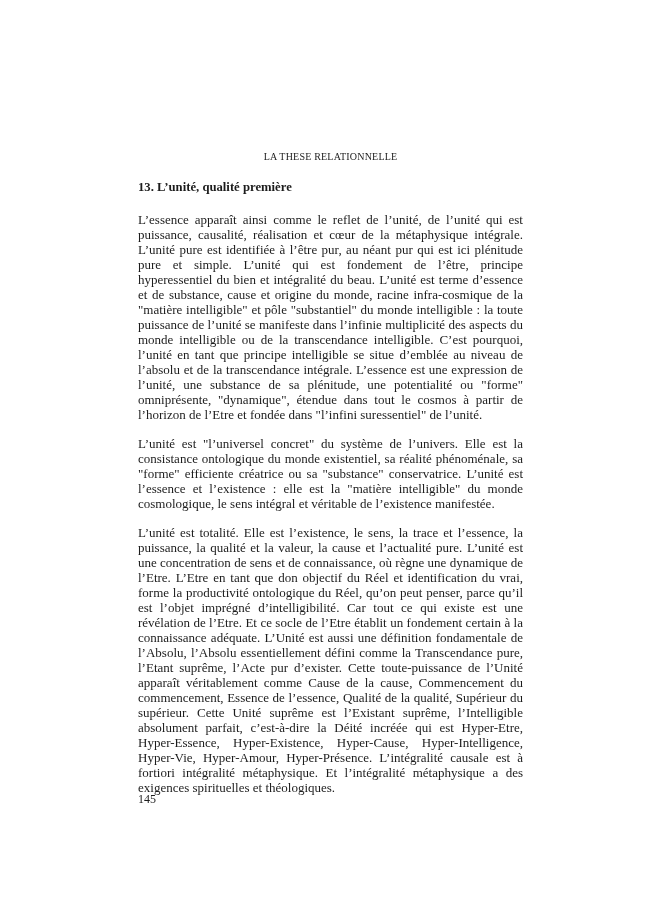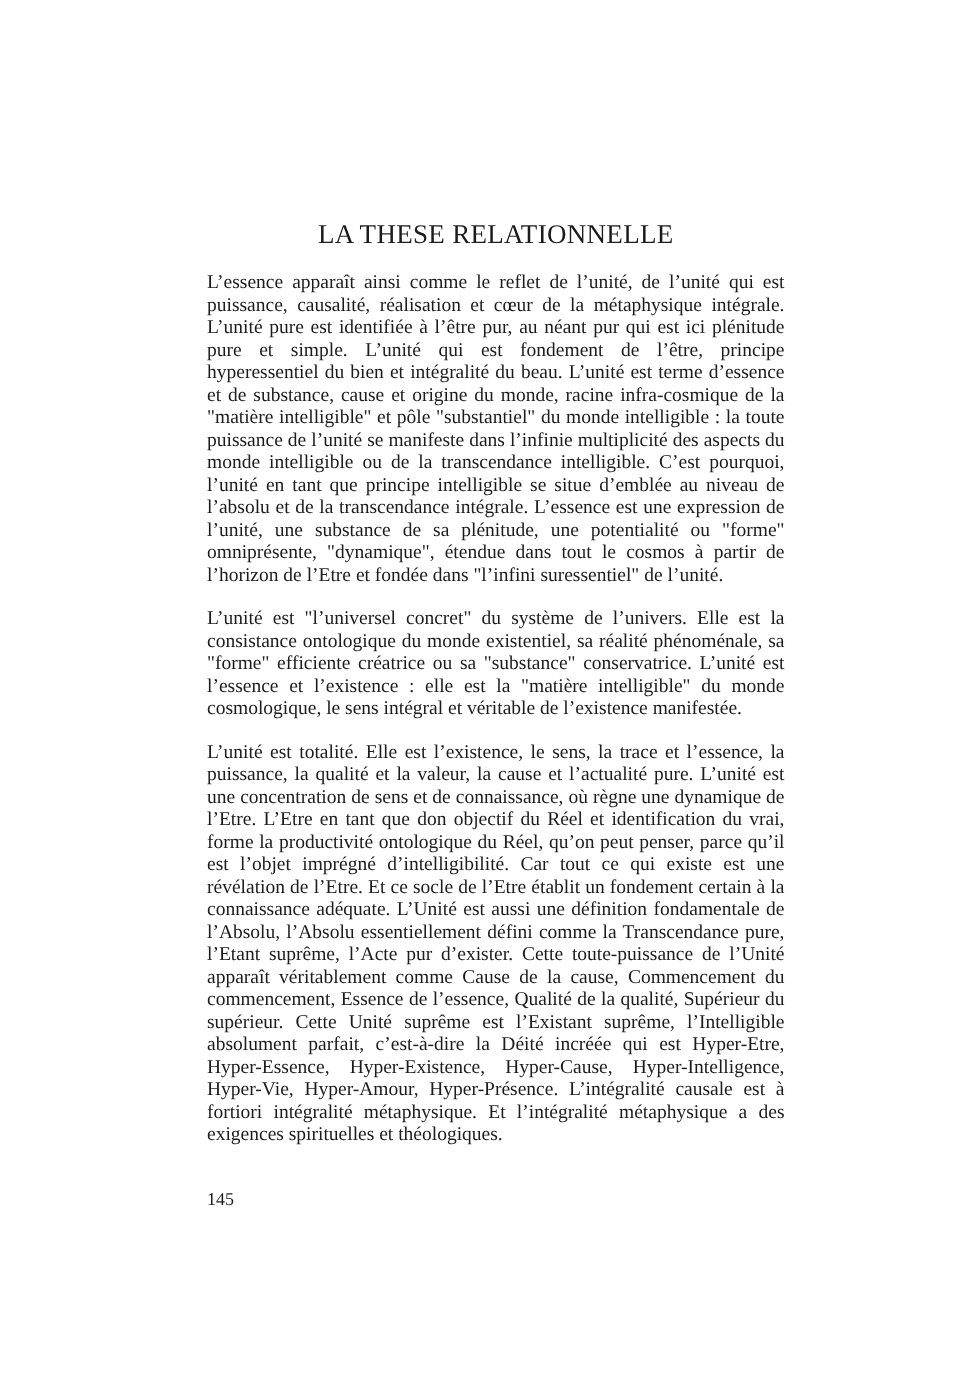--- a/index.html
+++ b/index.html
@@ -17,21 +17,21 @@
     overflow: hidden;
   }
   .content {
     position: absolute;
     left: 138px;
     top: 149px;
     width: 385px;
   }
   .doc-title {
     text-align: center;
-    font-size: 18px;
+    font-size: 10px;
     line-height: 15px;
     letter-spacing: 0.2px;
     margin: 0 0 16px 0;
     font-weight: normal;
   }
   .section-heading {
     font-size: 12.7px;
     line-height: 15px;
     font-weight: bold;
     margin: 0 0 17px 0;
@@ -50,18 +50,19 @@
     font-size: 12px;
     line-height: 15px;
   }
 </style>
 </head>
 <body>
 
 <div class="page">
   <div class="content">
     <div class="doc-title">LA THESE RELATIONNELLE</div>
+    <div class="section-heading">13. L’unité, qualité première</div>
     <p class="body-paragraph">L’essence apparaît ainsi comme le reflet de l’unité, de l’unité qui est puissance, causalité, réalisation et cœur de la métaphysique intégrale. L’unité pure est identifiée à l’être pur, au néant pur qui est ici plénitude pure et simple. L’unité qui est fondement de l’être, principe hyperessentiel du bien et intégralité du beau. L’unité est terme d’essence et de substance, cause et origine du monde, racine infra-cosmique de la "matière intelligible" et pôle "substantiel" du monde intelligible : la toute puissance de l’unité se manifeste dans l’infinie multiplicité des aspects du monde intelligible ou de la transcendance intelligible. C’est pourquoi, l’unité en tant que principe intelligible se situe d’emblée au niveau de l’absolu et de la transcendance intégrale. L’essence est une expression de l’unité, une substance de sa plénitude, une potentialité ou "forme" omniprésente, "dynamique", étendue dans tout le cosmos à partir de l’horizon de l’Etre et fondée dans "l’infini suressentiel" de l’unité.</p>
     <p class="body-paragraph">L’unité est "l’universel concret" du système de l’univers. Elle est la consistance ontologique du monde existentiel, sa réalité phénoménale, sa "forme" efficiente créatrice ou sa "substance" conservatrice. L’unité est l’essence et l’existence : elle est la "matière intelligible" du monde cosmologique, le sens intégral et véritable de l’existence manifestée.</p>
     <p class="body-paragraph">L’unité est totalité. Elle est l’existence, le sens, la trace et l’essence, la puissance, la qualité et la valeur, la cause et l’actualité pure. L’unité est une concentration de sens et de connaissance, où règne une dynamique de l’Etre. L’Etre en tant que don objectif du Réel et identification du vrai, forme la productivité ontologique du Réel, qu’on peut penser, parce qu’il est l’objet imprégné d’intelligibilité. Car tout ce qui existe est une révélation de l’Etre. Et ce socle de l’Etre établit un fondement certain à la connaissance adéquate. L’Unité est aussi une définition fondamentale de l’Absolu, l’Absolu essentiellement défini comme la Transcendance pure, l’Etant suprême, l’Acte pur d’exister. Cette toute-puissance de l’Unité apparaît véritablement comme Cause de la cause, Commencement du commencement, Essence de l’essence, Qualité de la qualité, Supérieur du supérieur. Cette Unité suprême est l’Existant suprême, l’Intelligible absolument parfait, c’est-à-dire la Déité incréée qui est Hyper-Etre, Hyper-Essence, Hyper-Existence, Hyper-Cause, Hyper-Intelligence, Hyper-Vie, Hyper-Amour, Hyper-Présence. L’intégralité causale est à fortiori intégralité métaphysique. Et l’intégralité métaphysique a des exigences spirituelles et théologiques.</p>
   </div>
   <div class="page-number">145</div>
 </div>
 
 </body></html>

